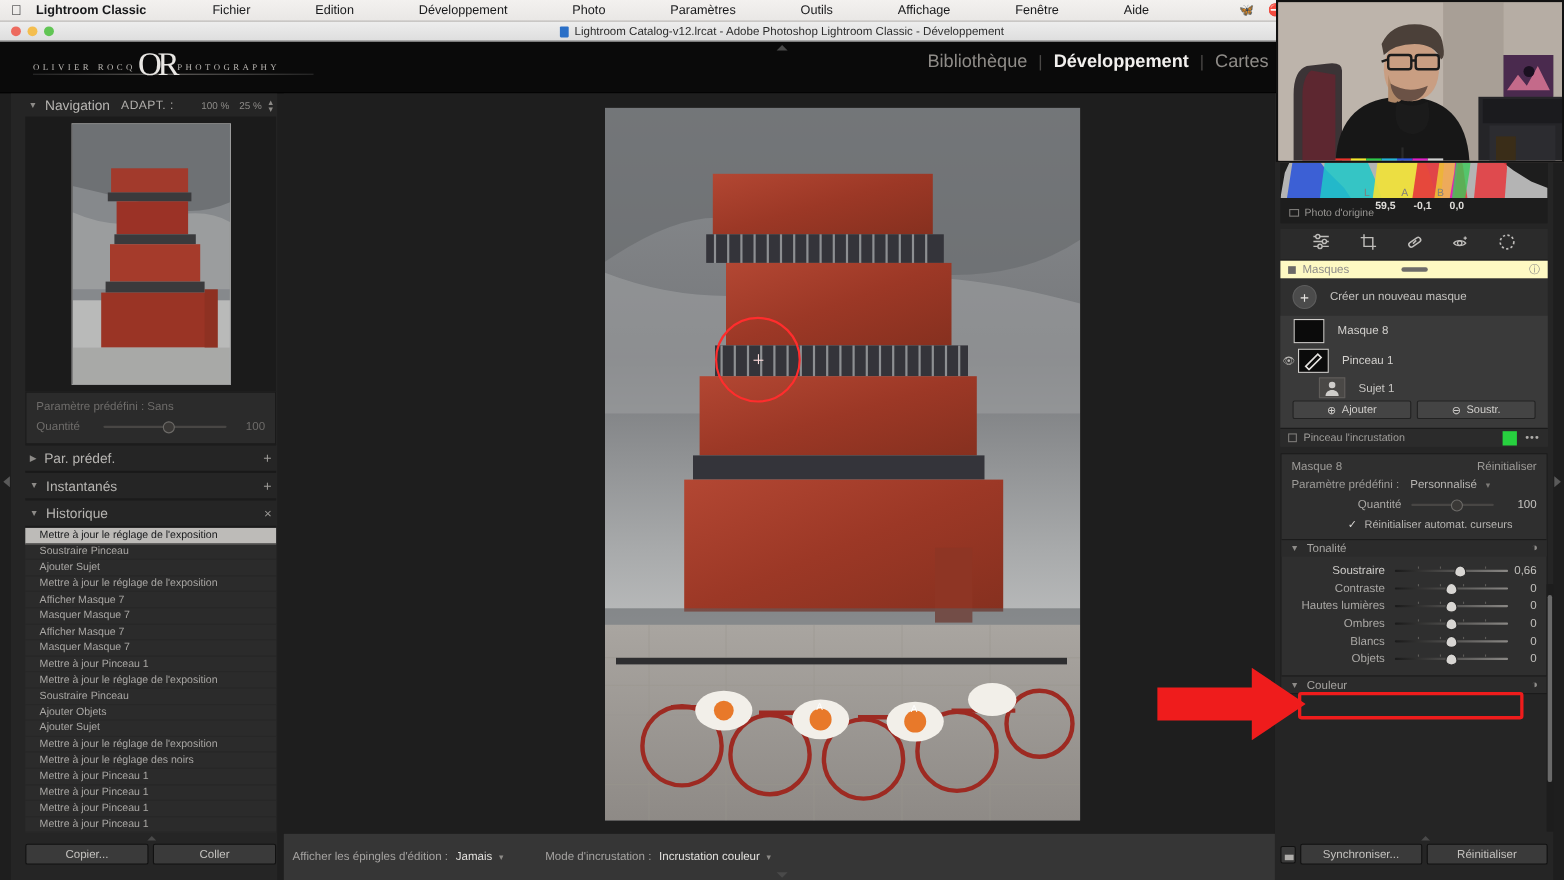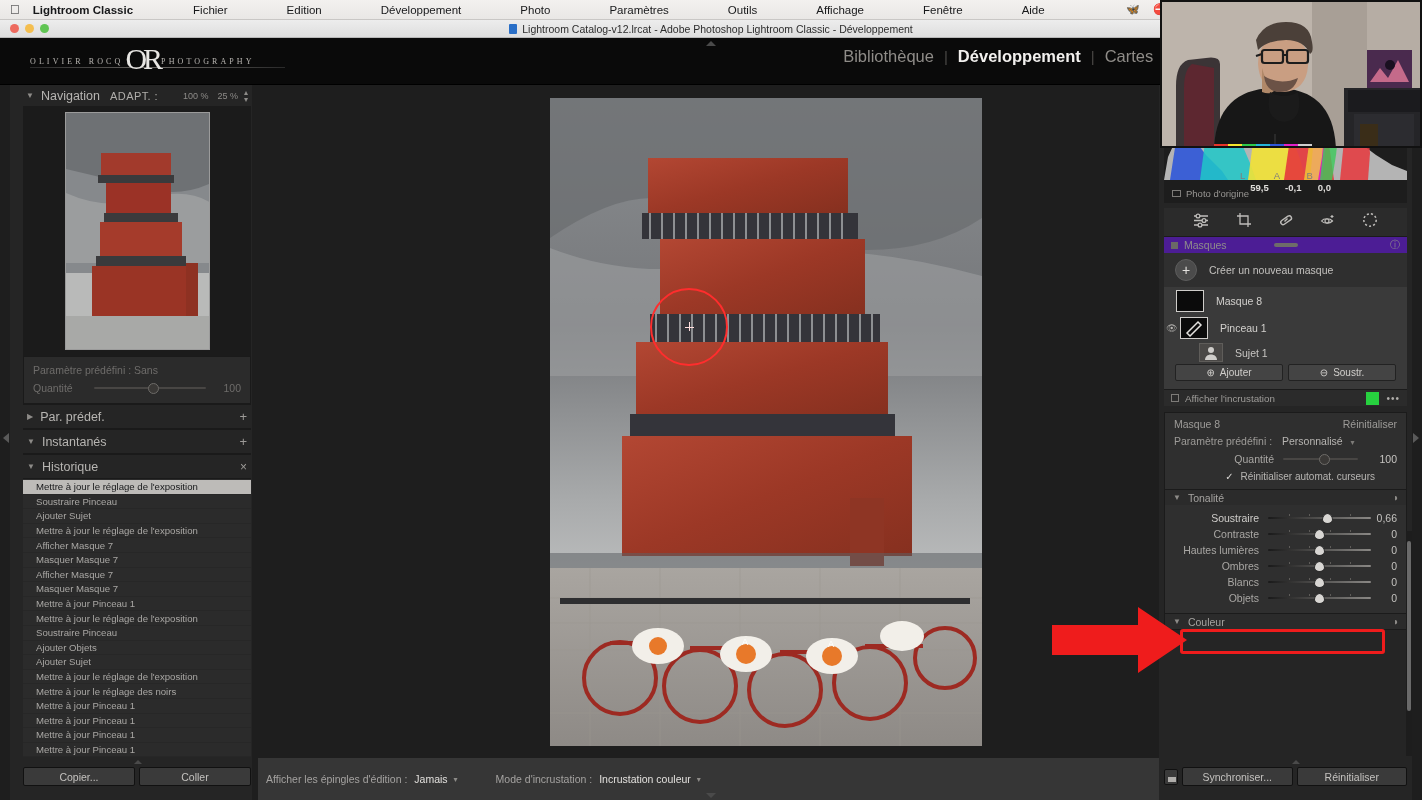--- a/index.html
+++ b/index.html
@@ -153,21 +153,21 @@
   .lab .n { color:#e0dedb; font-weight:bold;margin-top:24px; }
   .origrow { position:absolute; left:8px; bottom:4px; font-size:9.5px; color:#989693;
              display:flex; align-items:center; gap:5px; }
   .origrow .chip { width:9px; height:7px; border:1px solid #7d7b78; }
 
   .toolrow { width:243px; height:29px; background:#2b2b2b; margin-top:5px;
              display:flex; align-items:center; justify-content:center; gap:26px;
              border-bottom:1px solid #1b1b1b; }
   .toolrow .ti { color:#cfcdca; opacity:.9; }
 
-  .maskshead { width:243px; height:16px; background:#4c1d95; display:flex;
+  .maskshead { width:243px; height:16px; background:#fef9c3; display:flex;
                align-items:center; font-size:10.5px; color:#8f8d8a; padding:0 7px;
                position:relative; }
   .maskshead .dot { width:7px; height:7px; background:#6b6967; margin-right:6px; }
   .maskshead .grip { position:absolute; left:50%; margin-left:-12px; top:6px;
                      width:24px; height:4px; background:#6e6c69; border-radius:2px;}
   .maskshead .info { margin-left:auto; font-size:10px; color:#8f8d8a; }
 
   .maskbody { width:243px; background:#2f2f2f; }
   .newmask { height:34px; display:flex; align-items:center; padding-left:11px;
              font-size:10.5px; color:#c3c1be; }
@@ -621,21 +621,21 @@
               <span class="b">
                 <span>⊖</span>
                 <span>Soustr.</span>
               </span>
             </div>
           </div>
 
 
           <div class="overlayrow">
             <span class="box"></span>
-            <span>Afficher l'incrustation</span>
+            <span>Pinceau l'incrustation</span>
             <span class="swatch"></span>
             <span class="dots">•••</span>
           </div>
         </div>
 
         <div class="adjpanel">
           <div class="adjtop">
             <div class="r1">
               <span>Masque 8</span>
               <span class="rz">Réinitialiser</span>

